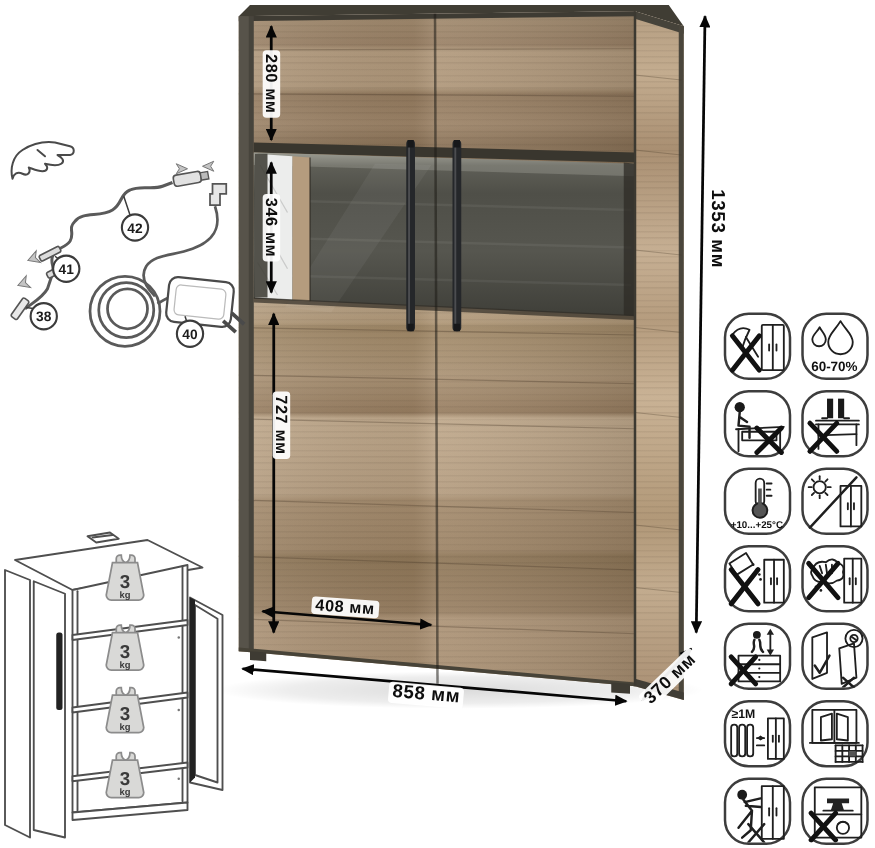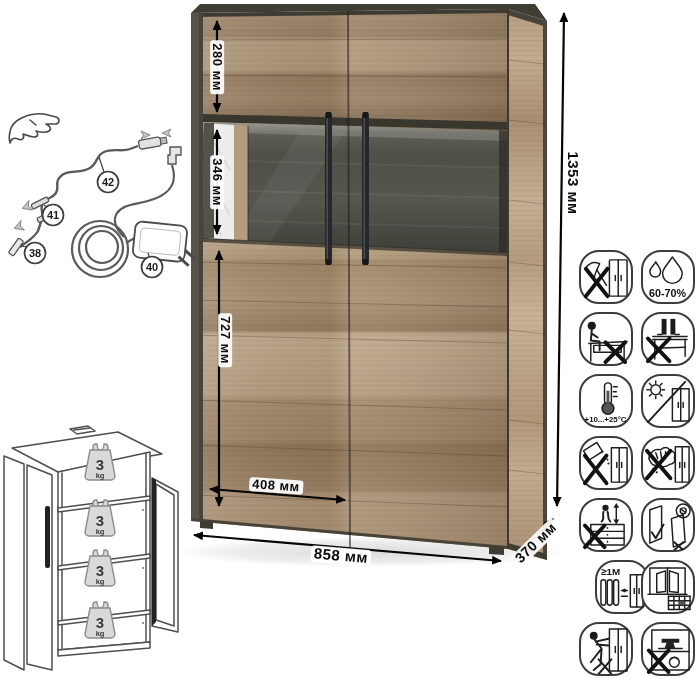--- a/index.html
+++ b/index.html
@@ -490,21 +490,21 @@
       <path class="pg" stroke-width="2.8" d="M9,32 L13,38 L21,24"></path>
       <polygon class="pg-thin" points="29,18 41,14 43,42 31,47"></polygon>
       <circle class="pg-thin" cx="41" cy="10" r="7" fill="#fff"></circle>
       <circle class="pg-thin" cx="41" cy="10" r="3"></circle>
       <line class="pg-thin" x1="39" y1="8.5" x2="43" y2="11.5"></line>
       <line class="pg" stroke-width="3" x1="32" y1="42" x2="41" y2="50"></line>
         <line class="pg" stroke-width="3" x1="41" y1="42" x2="32" y2="50"></line>
     </svg>
   </div>
 
-  <div class="icon-cell" style="left:579px;top:560px;margin-left:16px;">
+  <div class="icon-cell" style="left:579px;top:560px;">
     <svg width="49" height="49" viewBox="0 0 50 50">
       <text class="pg-txt" x="14" y="12" font-size="10" text-anchor="middle">≥1M</text>
       <g>
         <rect class="pg-thin" x="4" y="17" width="5" height="26" rx="2.4"></rect>
         <rect class="pg-thin" x="10.5" y="17" width="5" height="26" rx="2.4"></rect>
         <rect class="pg-thin" x="17" y="17" width="5" height="26" rx="2.4"></rect>
       </g>
       <path class="pg-thin" d="M25,28 h6 M25,34 h6"></path>
       <path d="M25,28 l3,-2 v4 z M31,28 l-3,-2 v4 z" fill="#1f1f1f" transform="translate(0,0)"></path>
       <rect class="pg-thin" x="34" y="12" width="13" height="33"></rect>

